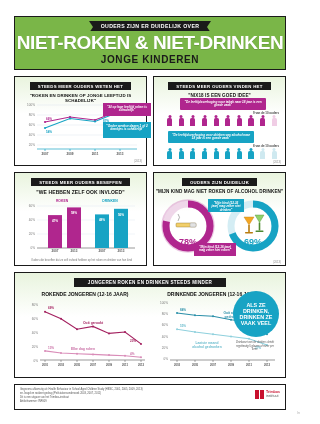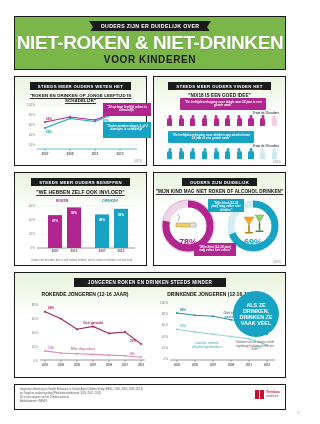--- a/index.html
+++ b/index.html
@@ -12,21 +12,21 @@
   .kicker{background:#1a1a1a;color:#fff;font-size:5.2px;font-weight:bold;letter-spacing:.35px;
           padding:2px 12px;margin-bottom:2px;position:relative;}
   .kicker:before,.kicker:after{content:"";position:absolute;top:0;bottom:0;width:0;height:0;border-top:6px solid transparent;border-bottom:6px solid transparent;}
   .kicker:before{left:-0px;border-left:4px solid #7ab648;}
   .kicker:after{right:-0px;border-right:4px solid #7ab648;}
   .h1{color:#fff;font-size:19px;font-weight:bold;letter-spacing:-.4px;line-height:1;text-shadow:0 1px 0 rgba(0,0,0,.12);}
   .h2{color:#1a1a1a;font-size:10px;font-weight:bold;letter-spacing:.6px;margin-top:2px;}
 
   
   .panel{position:absolute;border:1.2px solid #1a1a1a;box-sizing:border-box;
-         background:linear-gradient(180deg,#e9f4de 0%,#ffffff 42%);text-decoration:underline;}
+         background:linear-gradient(180deg,#e9f4de 0%,#ffffff 42%);}
   .ptitle{background:#1a1a1a;color:#fff;font-size:4.3px;font-weight:bold;letter-spacing:.3px;
           padding:1.6px 8px;margin:5px auto 0;display:table;position:relative;}
   .psub{display:block;text-align:center;font-size:5px;font-weight:bold;color:#111;margin-top:2.5px;letter-spacing:.1px;}
 
   .callout{position:absolute;color:#fff;font-size:3.1px;font-weight:bold;font-style:italic;
            line-height:1.25;padding:2.5px 3px;box-sizing:border-box;text-align:center;}
   .callout.m{background:#b0268e;} .callout.c{background:#17a3c4;}
 
   .person{width:5.2px;height:11px;position:relative;display:inline-block;}
   .person .head{position:absolute;left:50%;top:0;transform:translateX(-50%);width:3px;height:3px;border-radius:50%;}
@@ -41,21 +41,21 @@
           text-align:center;color:#fff;font-weight:bold;font-size:5.4px;line-height:1.15;}
 </style>
 </head>
 <body>
 
 <div id="page">
 
   <div class="header">
     <div class="kicker">OUDERS ZIJN ER DUIDELIJK OVER</div>
     <div class="h1">NIET-ROKEN &amp; NIET-DRINKEN</div>
-    <div class="h2">VOOR KINDEREN</div>
+    <div class="h2">JONGE KINDEREN</div>
   </div>
 
   <div class="panel" style="left:14px;top:76px;width:133px;height:90px;">
     <div class="ptitle">STEEDS MEER OUDERS WETEN HET</div>
     <div class="psub" style="font-size:4.4px;">"ROKEN EN DRINKEN OP JONGE LEEFTIJD IS SCHADELIJK"</div>
 
     <svg viewBox="0 0 133 56" style="position:absolute;left:0;top:22px;width:133px;height:56px;">
       <g stroke="#dfe7ef" stroke-width=".5">
         <line x1="22" y1="6" x2="122" y2="6"></line>
         <line x1="22" y1="16" x2="122" y2="16"></line>

